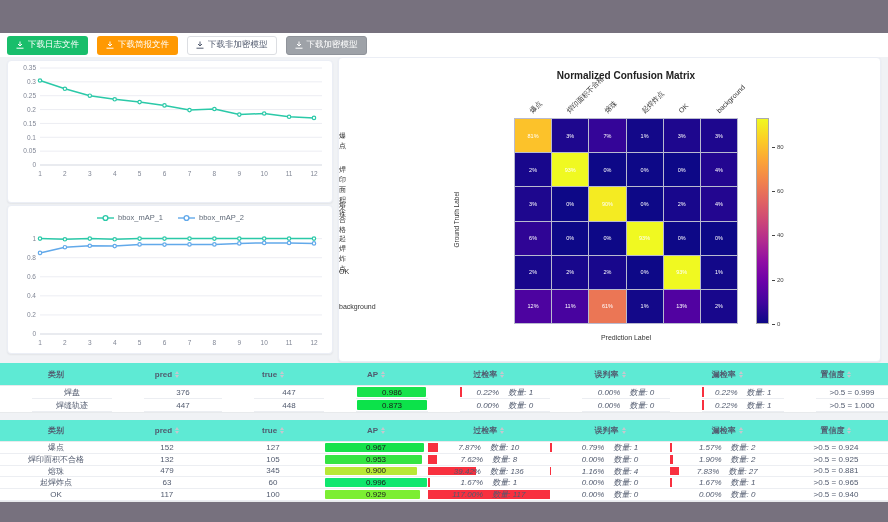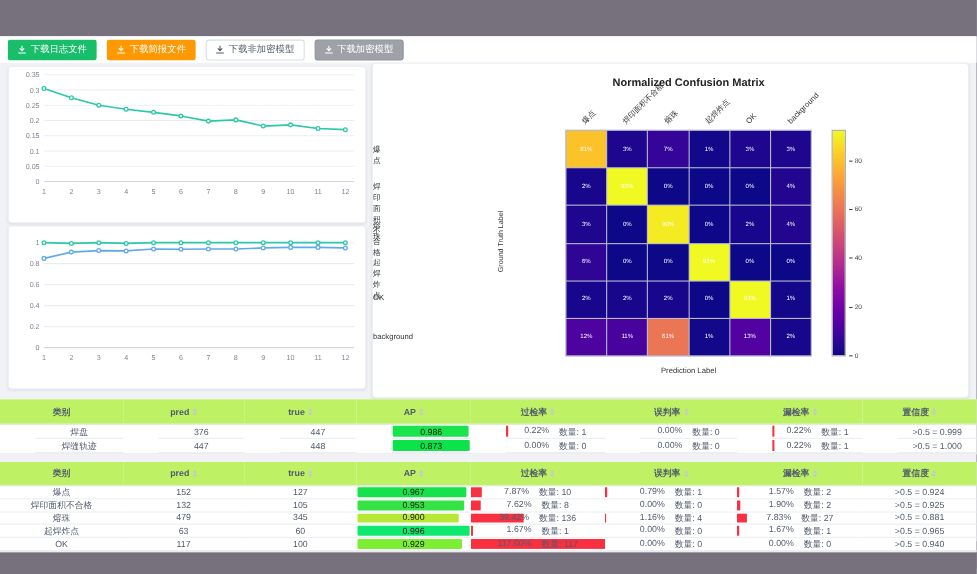--- a/index.html
+++ b/index.html
@@ -36,35 +36,35 @@
   .cm-ylab{position:absolute;left:77px;top:158px;width:80px;text-align:center;font-size:6.5px;color:#333;transform:rotate(-90deg);}
   .cm-xlab{position:absolute;left:175px;width:224px;top:276px;text-align:center;font-size:7px;color:#333;}
   .cm-colorbar{position:absolute;left:417px;top:60px;width:13px;height:206px;border:1px solid #aaa;box-sizing:border-box;}
   .cm-tick{position:absolute;left:433px;font-size:6px;color:#444;line-height:6px;}
   .cm-tick:before{content:"";display:inline-block;width:3px;height:1px;background:#444;vertical-align:middle;margin-right:2px;}
   
   .tables-zone{position:relative;}
   .tbl{background:#fff;border-bottom:1px solid #e8eaec;}
   .tbl + .tbl{margin-top:7px;}
   .trow{display:grid;grid-template-columns:12.6% 12.4% 11.5% 11.7% 13.7% 13.6% 12.8% 11.7%;align-items:stretch;}
-  .thead .tcell{background:#bef264;color:#515a6e;font-weight:bold;border-bottom:1px solid #e8eaec;}
+  .thead .tcell{background:#5eead4;color:#515a6e;font-weight:bold;border-bottom:1px solid #e8eaec;}
   .tcell{position:relative;display:flex;align-items:center;justify-content:center;font-size:8px;color:#515a6e;
          border-bottom:1px solid #eceef2;overflow:hidden;white-space:nowrap;}
   .t1 .thead .tcell{height:22px;}
   .t1 .tbody .tcell{height:12px;margin-left:32px;}
   .t2 .thead .tcell{height:21px;}
   .t2 .tbody .tcell{height:10.8px;}
   .sort{display:inline-flex;flex-direction:column;margin-left:3px;gap:1px;cursor:pointer;}
   .sort i{display:block;width:0;height:0;border-left:2.5px solid transparent;border-right:2.5px solid transparent;}
   .sort .up{border-bottom:3.5px solid #c5c8ce;}
   .sort .dn{border-top:3.5px solid #c5c8ce;}
   .ap-bar{position:absolute;left:1px;top:1px;bottom:1px;border-radius:1px;}
   .ap-val{position:relative;z-index:2;color:#1a1a1a;font-size:8px;}
   .pct-bar{position:absolute;left:0;top:1px;bottom:1px;background:#f8303f;}
-  .pct-wrap{position:relative;z-index:2;display:flex;gap:9px;}
+  .pct-wrap{position:relative;z-index:2;display:flex;gap:9px;align-items:center;font-style:italic;}
   .conf{color:#515a6e;}
 </style>
 </head>
 <body>
 
 <div class="screen">
   <div class="content">
 
     <div class="toolbar" id="toolbar">
         <div class="btn green">
@@ -133,20 +133,36 @@
             <circle cx="156.5" cy="44.4" r="1.7" fill="#fff" stroke="#2bc9a8" stroke-width="1.2"></circle>
             <circle cx="181.5" cy="49.1" r="1.7" fill="#fff" stroke="#2bc9a8" stroke-width="1.2"></circle>
             <circle cx="206.4" cy="48.0" r="1.7" fill="#fff" stroke="#2bc9a8" stroke-width="1.2"></circle>
             <circle cx="231.3" cy="53.6" r="1.7" fill="#fff" stroke="#2bc9a8" stroke-width="1.2"></circle>
             <circle cx="256.2" cy="52.5" r="1.7" fill="#fff" stroke="#2bc9a8" stroke-width="1.2"></circle>
             <circle cx="281.1" cy="55.8" r="1.7" fill="#fff" stroke="#2bc9a8" stroke-width="1.2"></circle>
             <circle cx="306.0" cy="56.9" r="1.7" fill="#fff" stroke="#2bc9a8" stroke-width="1.2"></circle>
           </svg>
       </div>
       <div class="card" id="card-map">
+        <div class="legend-row" id="legend-map">
+            <span class="legend-item">
+              <svg width="19" height="8">
+                <line x1="1" y1="4" x2="18" y2="4" stroke="#2bc9a8" stroke-width="1.4"></line>
+                <circle cx="9.5" cy="4" r="2.4" fill="#fff" stroke="#2bc9a8" stroke-width="1.4"></circle>
+              </svg>
+              <span>bbox_mAP_1</span>
+            </span>
+            <span class="legend-item">
+              <svg width="19" height="8">
+                <line x1="1" y1="4" x2="18" y2="4" stroke="#62a9ea" stroke-width="1.4"></line>
+                <circle cx="9.5" cy="4" r="2.4" fill="#fff" stroke="#62a9ea" stroke-width="1.4"></circle>
+              </svg>
+              <span>bbox_mAP_2</span>
+            </span>
+          </div>
         <svg id="svg-map" width="322" height="126">
             <line x1="32" y1="110" x2="314" y2="110" stroke="#d3d7e0" stroke-width="1"></line>
             <text x="28" y="112.3" text-anchor="end" font-size="6.5" fill="#808695">0</text>
             <line x1="32" y1="90.92592592592594" x2="314" y2="90.92592592592594" stroke="#ecedf3" stroke-width="1"></line>
             <text x="28" y="93.22592592592594" text-anchor="end" font-size="6.5" fill="#808695">0.2</text>
             <line x1="32" y1="71.85185185185185" x2="314" y2="71.85185185185185" stroke="#ecedf3" stroke-width="1"></line>
             <text x="28" y="74.15185185185184" text-anchor="end" font-size="6.5" fill="#808695">0.4</text>
             <line x1="32" y1="52.777777777777786" x2="314" y2="52.777777777777786" stroke="#ecedf3" stroke-width="1"></line>
             <text x="28" y="55.07777777777778" text-anchor="end" font-size="6.5" fill="#808695">0.6</text>
             <line x1="32" y1="33.70370370370371" x2="314" y2="33.70370370370371" stroke="#ecedf3" stroke-width="1"></line>

